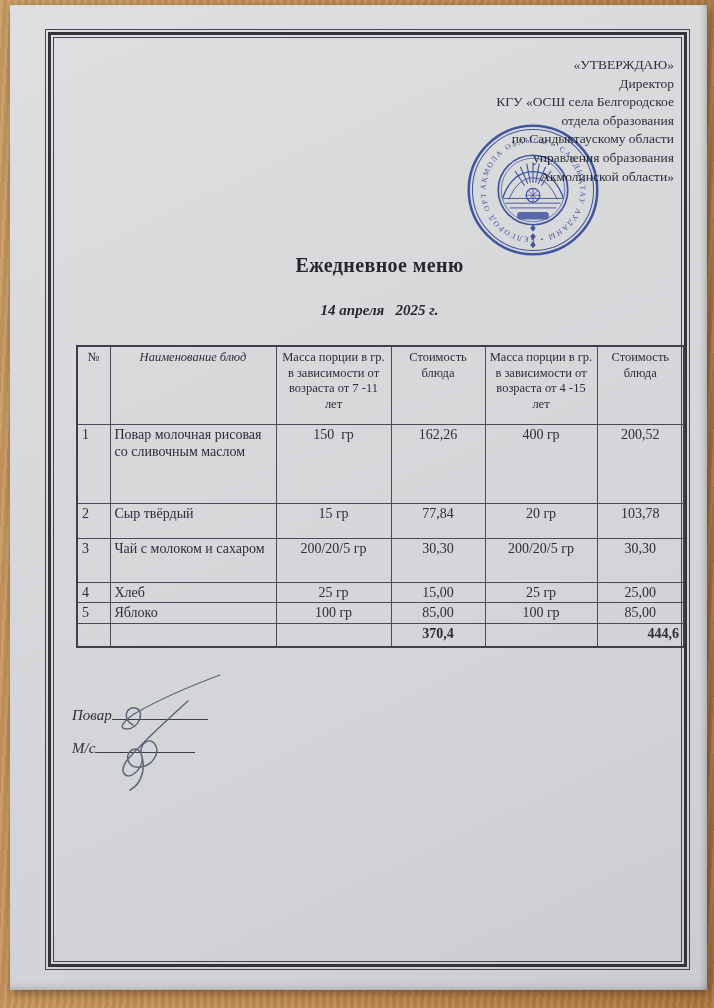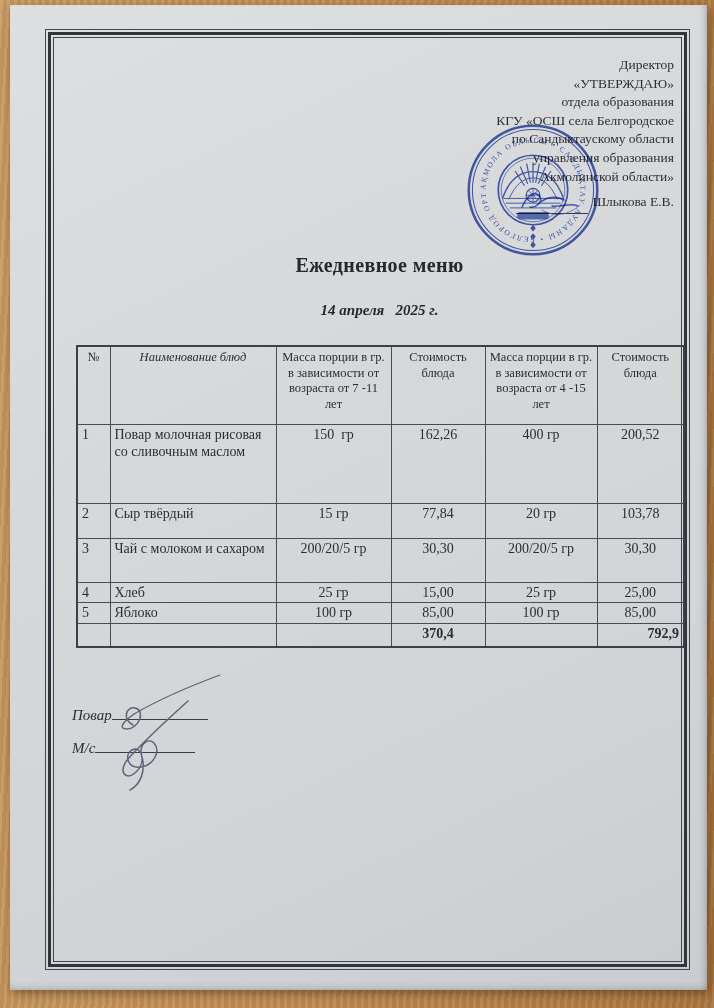--- a/index.html
+++ b/index.html
@@ -77,35 +77,27 @@
 <div class="scene">
   <div class="paper">
 
     <div class="frame1">
       <div class="frame2">
           <div class="frame3"></div>
         </div>
     </div>
 
     <div class="approval">
+      <div class="ln">«УТВЕРЖДАЮ»</div>
       <div class="ln">Директор</div>
-      <div class="ln">«УТВЕРЖДАЮ»</div>
+      <div class="ln">КГУ «ОСШ села Белгородское</div>
       <div class="ln">отдела образования</div>
-      <div class="ln">КГУ «ОСШ села Белгородское</div>
       <div class="ln">по Сандыктаускому области</div>
       <div class="ln">управления образования</div>
       <div class="ln">Акмолинской области»</div>
-      <div class="sig-line">
-        <span class="scribble-wrap">
-          <svg class="stamp-sig" width="72" height="26" viewBox="0 0 72 26">
-            <path d="M6,20 C12,7 20,3 24,10 C27,15 20,21 14,20 M22,17 C30,10 40,8 48,13 M36,19 C44,21 53,15 62,19" stroke-width="1.5"></path>
-            <path d="M26,23 C38,30 52,29 64,18" stroke-width="0.9" opacity="0.8"></path>
-          </svg>
-        </span><span>Шлыкова Е.В.</span>
-      </div>
     </div>
 
     <svg class="stamp" viewBox="0 0 150 150">
       <g stroke="#3f57b4" fill="none">
         <circle cx="75" cy="75" r="61" stroke-width="2.4"></circle>
         <circle cx="75" cy="75" r="57.5" stroke-width="1"></circle>
         <circle cx="75" cy="75" r="33" stroke-width="1.6"></circle>
         <circle cx="75" cy="75" r="30.2" stroke-width="0.7"></circle>
       </g>
       <defs>
@@ -192,21 +184,21 @@
           <td class="c-mid">85,00</td>
           <td class="c-mid">100 гр</td>
           <td class="c-mid">85,00</td>
         </tr>
         <tr class="r-total">
           <td></td>
           <td></td>
           <td></td>
           <td class="t1">370,4</td>
           <td></td>
-          <td class="t2">792,9</td>
+          <td class="t2">444,6</td>
         </tr>
       </tbody>
     </table>
 
     <div class="sign-block">
       <div class="sign-row">
         <span>Повар</span><span class="uline cook"></span>
       </div>
       <div class="sign-row">
         <span>М/с</span><span class="uline nurse"></span>

